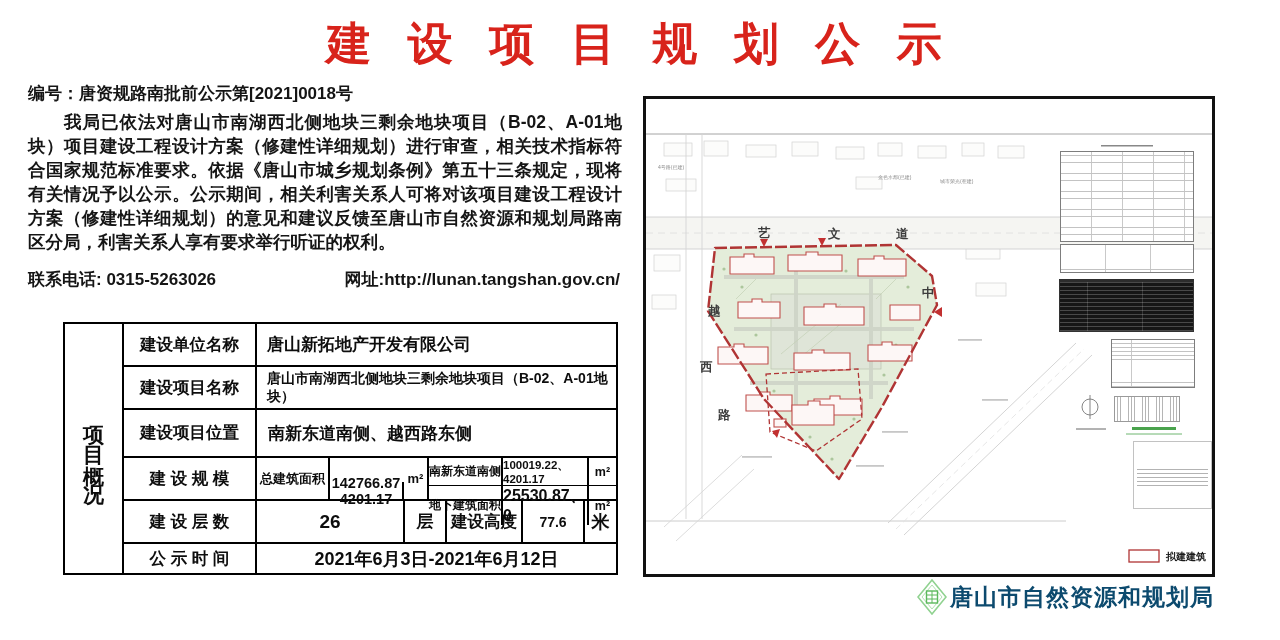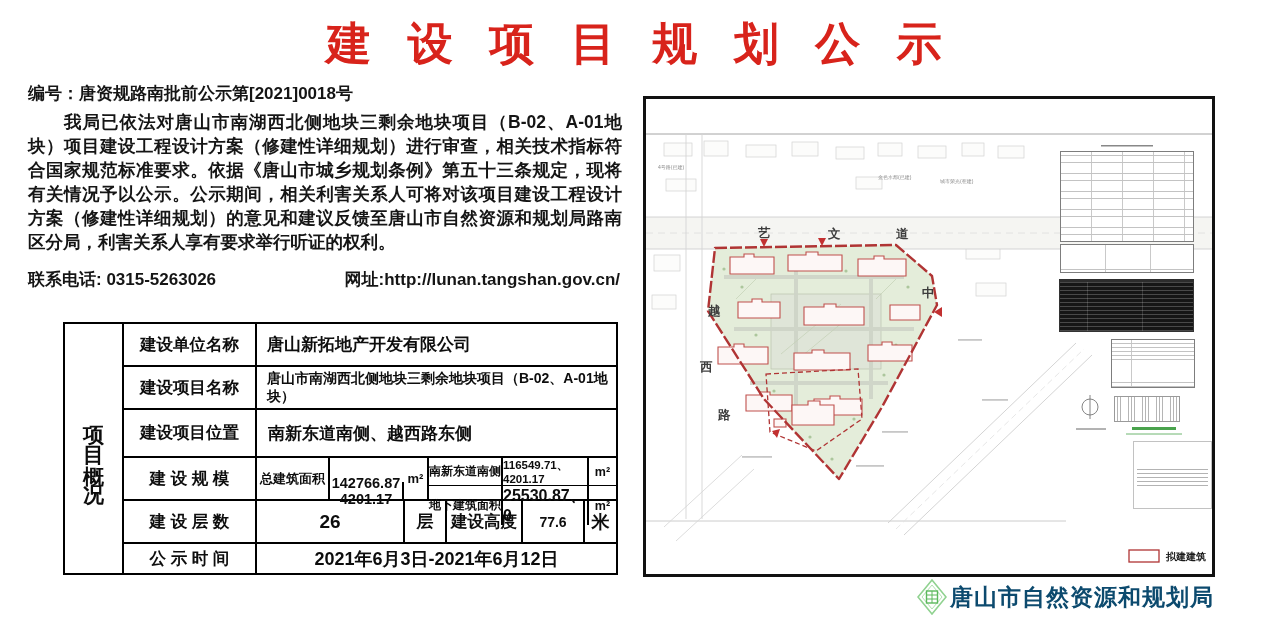--- a/index.html
+++ b/index.html
@@ -91,21 +91,21 @@
         <div class="tv" style="padding:0;">
           <div class="c br" style="width:73px;font-size:13px;align-self:stretch;">总建筑面积</div>
           <div class="c br" style="width:74px;align-self:stretch;flex-direction:column;justify-content:center;font-size:14.5px;line-height:16px;margin-top:24px;">
             <span>142766.87</span>
             <span>4201.17</span>
           </div>
           <div class="c br" style="width:25px;font-size:13px;align-self:stretch;">m²</div>
           <div class="subcol" style="align-self:stretch;">
             <div class="subrow first">
               <div class="c br" style="width:74px;font-size:12px;">南新东道南侧</div>
-              <div class="c br" style="flex:1;font-size:11.5px;">116549.71、4201.17</div>
+              <div class="c br" style="flex:1;font-size:11.5px;">100019.22、4201.17</div>
               <div class="c" style="width:27px;font-size:12.5px;">m²</div>
             </div>
             <div class="subrow">
               <div class="c br" style="width:74px;font-size:12px;">地下建筑面积</div>
               <div class="c br" style="flex:1;font-size:16px;">25530.87、0</div>
               <div class="c" style="width:27px;font-size:12.5px;">m²</div>
             </div>
           </div>
         </div>
       </div>

